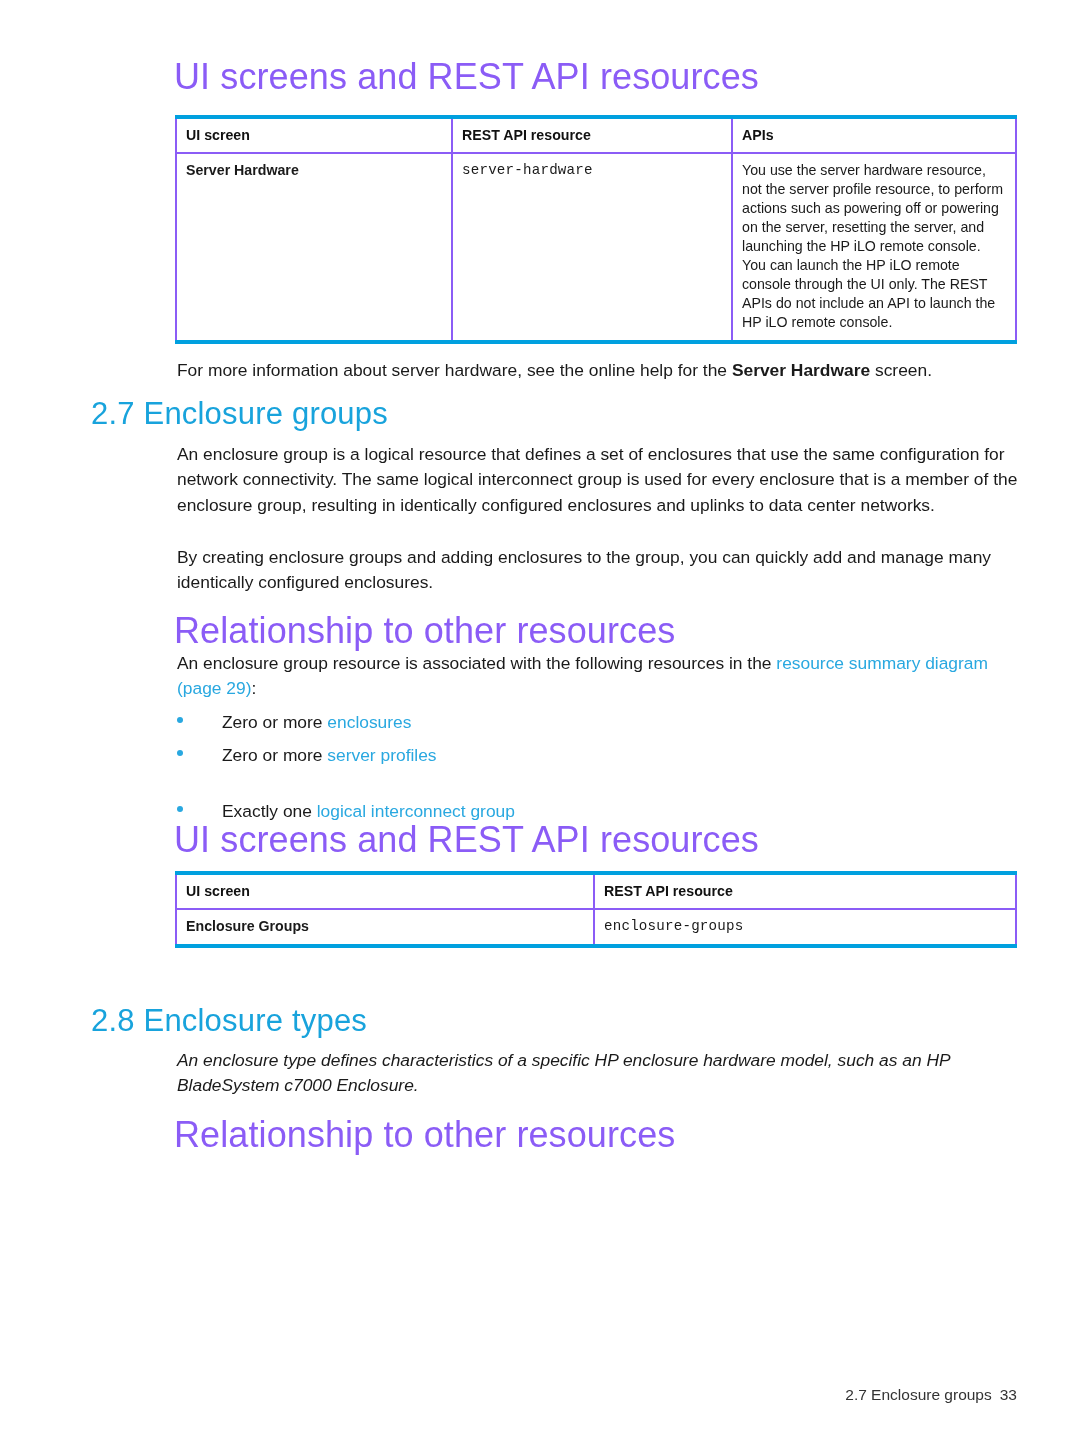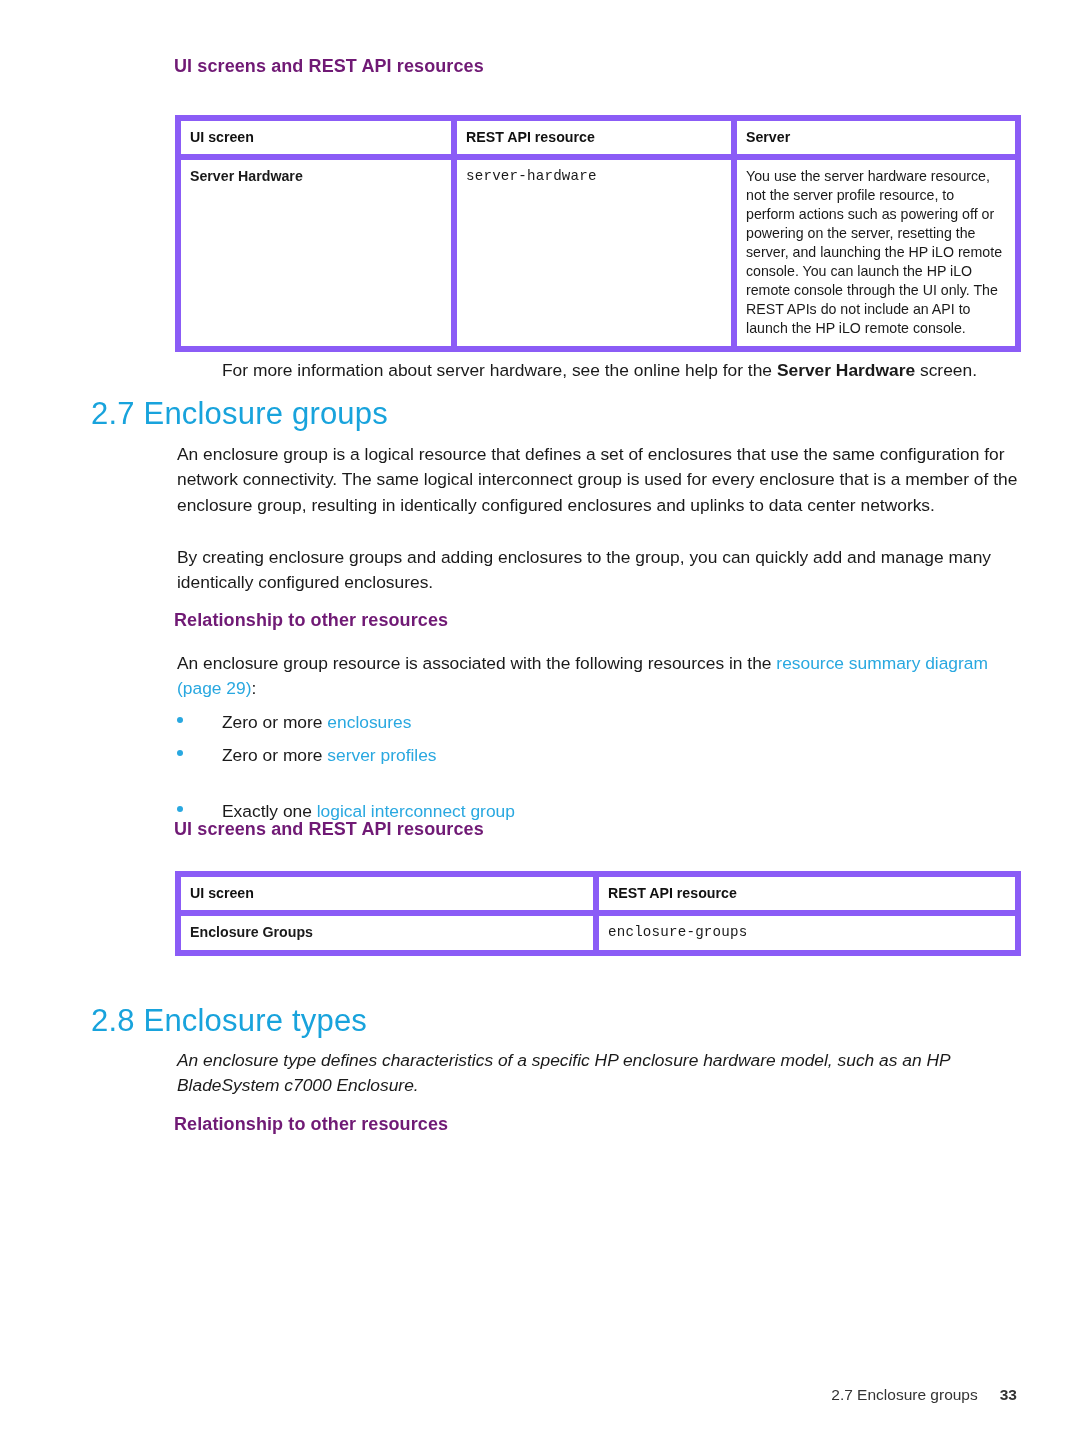--- a/index.html
+++ b/index.html
@@ -18,23 +18,23 @@
 
   .page {
     position: absolute;
     inset: 0;
   }
 
   
   .h-sub {                    
     position: absolute;
     left: 174px;
-    color: #701a75;
-    font-size: 18px;
-    font-weight: 700;
+    color: #8b5cf6;
+    font-size: 36px;
+    font-weight: 400;
     letter-spacing: 0.1px;
     white-space: nowrap;
   }
   .h-section {                
     position: absolute;
     left: 91px;
     color: #18a3DC;
     font-size: 31px;
     font-weight: 400;
     letter-spacing: 0.2px;
@@ -82,21 +82,21 @@
     position: absolute;
     border-collapse: collapse;
     border-top: 4px solid #00A0DF;
     border-bottom: 4px solid #00A0DF;
     border-left: 2px solid #4db9e8;
     border-right: 2px solid #4db9e8;
     table-layout: fixed;
     background: #fff;
   }
   .tbl td, .tbl th {
-    border: 6px solid #8b5cf6;
+    border: 2px solid #8b5cf6;
     vertical-align: top;
     padding: 7px 9px 8px 9px;
     text-align: left;
   }
   .tbl th {
     font-size: 14.2px;
     font-weight: 700;
     color: #111;
     line-height: 18px;
   }
@@ -116,52 +116,52 @@
 
   
   .footer {
     position: absolute;
     right: 63px;
     bottom: 34px;
     font-size: 15.5px;
     color: #333;
     white-space: nowrap;
   }
-  .footer .pg { margin-left: 22px; font-weight: bold; }
+  .footer .pg { margin-left: 8px; }
 </style>
 </head>
 <body>
 
 <div class="page">
 
   <div class="h-sub" style="top:56px;">UI screens and REST API resources</div>
 
   <table class="tbl" style="left:175px; top:115px; width:840px;">
     <colgroup>
       <col style="width:276px;">
       <col style="width:280px;">
       <col style="width:284px;">
     </colgroup>
     <thead>
       <tr>
         <th>UI screen</th>
         <th>REST API resource</th>
-        <th>Server</th>
+        <th>APIs</th>
       </tr>
     </thead>
     <tbody>
       <tr>
         <td class="cell-strong">Server Hardware</td>
         <td class="cell-code">server-hardware</td>
         <td class="notes-cell">You use the server hardware resource, not the server profile resource, to perform actions such as powering off or powering on the server, resetting the server, and launching the HP iLO remote console. You can launch the HP iLO remote console through the UI only. The REST APIs do not include an API to launch the HP iLO remote console.</td>
       </tr>
     </tbody>
   </table>
 
-  <div class="para" style="top:358px;text-align:center;">
+  <div class="para" style="top:358px;">
     <span>For more information about server hardware, see the online help for the </span><b>Server Hardware</b><span> screen.</span>
   </div>
 
   <div class="h-section" style="top:396px;">2.7 Enclosure groups</div>
 
   <div class="para" style="top:442px;">An enclosure group is a logical resource that defines a set of enclosures that use the same configuration for network connectivity. The same logical interconnect group is used for every enclosure that is a member of the enclosure group, resulting in identically configured enclosures and uplinks to data center networks.</div>
 
   <div class="para" style="top:545px;">By creating enclosure groups and adding enclosures to the group, you can quickly add and manage many identically configured enclosures.</div>
 
   <div class="h-sub" style="top:610px;">Relationship to other resources</div>

